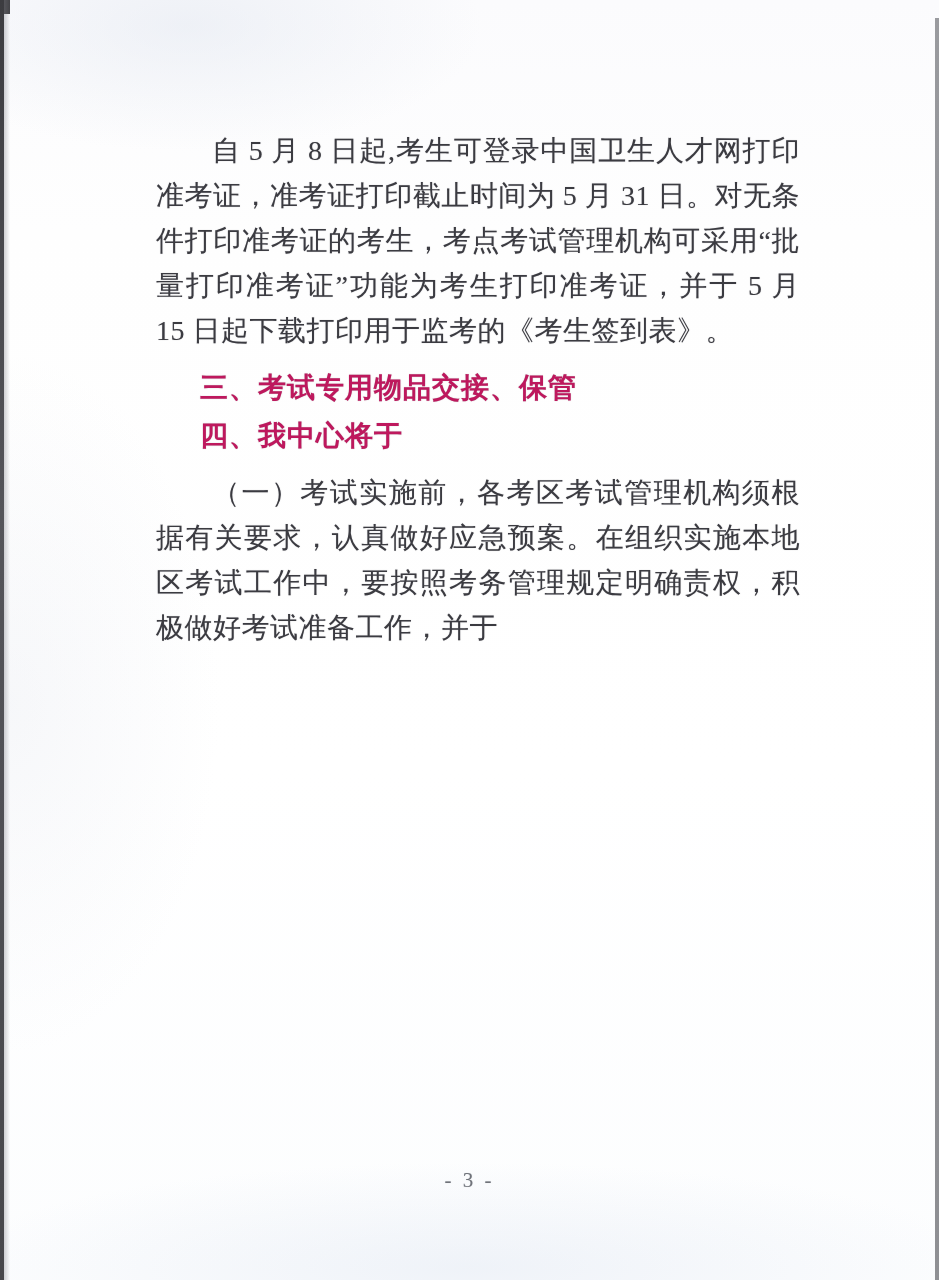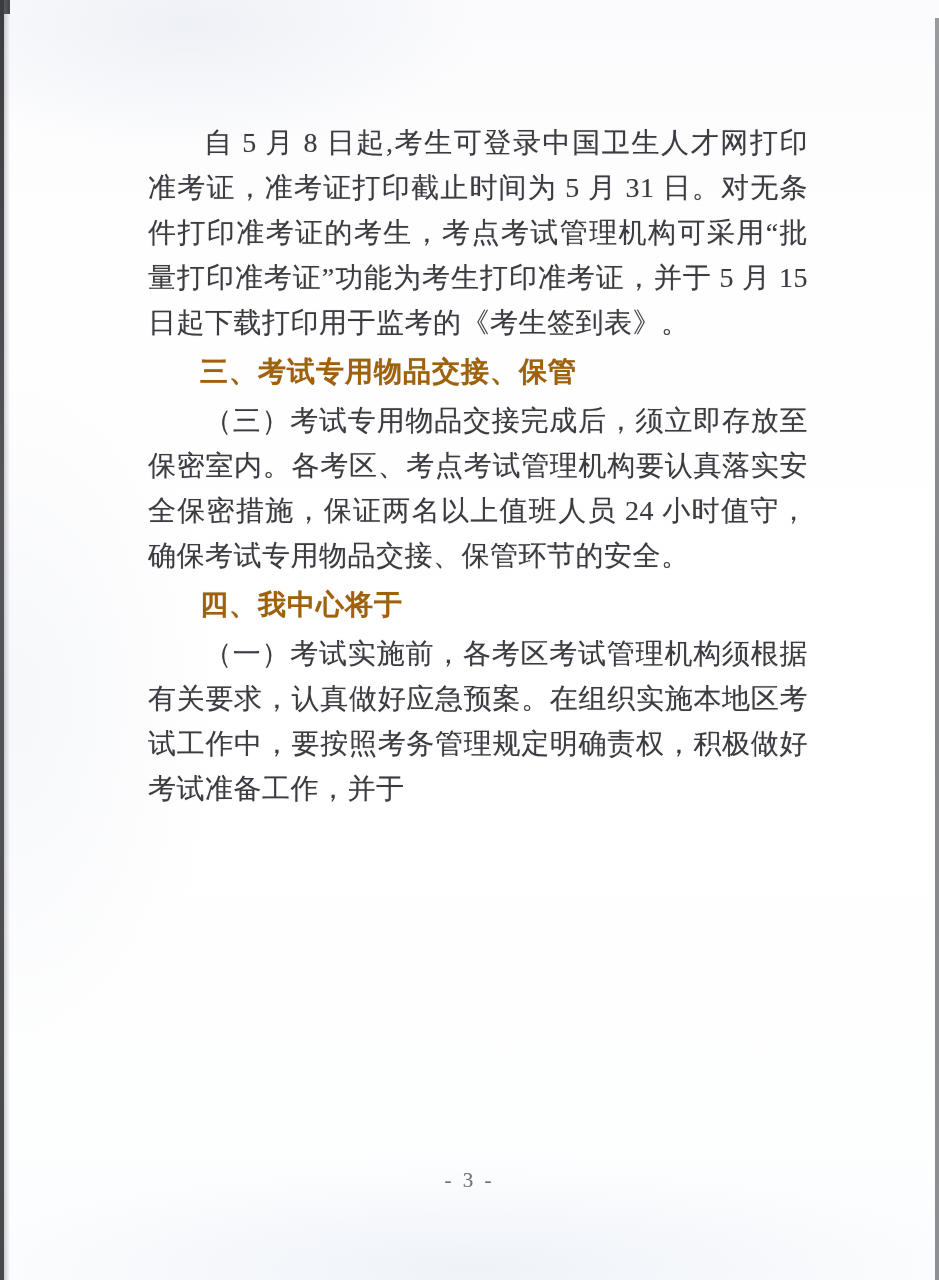--- a/index.html
+++ b/index.html
@@ -58,26 +58,26 @@
     width: 668px;
     color: #3b3b41;
     font-size: 28px;
     line-height: 45px;
     text-align: justify;
     letter-spacing: 0.5px;
     text-shadow: 0 0 1px rgba(64,64,72,0.35);
   }
   .body-para {
     text-indent: 2em;
-    margin: 4px;
+    margin: 12px;
   }
   .section-heading {
     font-family: Liberation Serif, serif;
     font-weight: bold;
-    color: #a16207;
+    color: #be185d;
     text-indent: 2em;
     margin: 3px 0 2px 0;
     letter-spacing: 1px;
     text-shadow: 0 0 1px rgba(50,50,58,0.35);
   }
   .page-number {
     position: absolute;
     left: 0;
     top: 1168px;
     width: 939px;
@@ -94,18 +94,17 @@
 
 <div class="page-surface"></div>
 <div class="edge-top-mark"></div>
 <div class="edge-left"></div>
 <div class="edge-left-soft"></div>
 <div class="edge-right"></div>
 
 <div class="doc-body">
   <p class="body-para">自 5 月 8 日起,考生可登录中国卫生人才网打印准考证，准考证打印截止时间为 5 月 31 日。对无条件打印准考证的考生，考点考试管理机构可采用“批量打印准考证”功能为考生打印准考证，并于 5 月 15 日起下载打印用于监考的《考生签到表》。</p>
   <p class="section-heading">三、考试专用物品交接、保管</p>
-  <p class="body-para">（三）考试专用物品交接完成后，须立即存放至保密室内。各考区、考点考试管理机构要认真落实安全保密措施，保证两名以上值班人员 24 小时值守，确保考试专用物品交接、保管环节的安全。</p>
   <p class="section-heading">四、我中心将于</p>
   <p class="body-para">（一）考试实施前，各考区考试管理机构须根据有关要求，认真做好应急预案。在组织实施本地区考试工作中，要按照考务管理规定明确责权，积极做好考试准备工作，并于</p>
 </div>
 
 <div class="page-number">- 3 -</div>
 
 </body></html>

